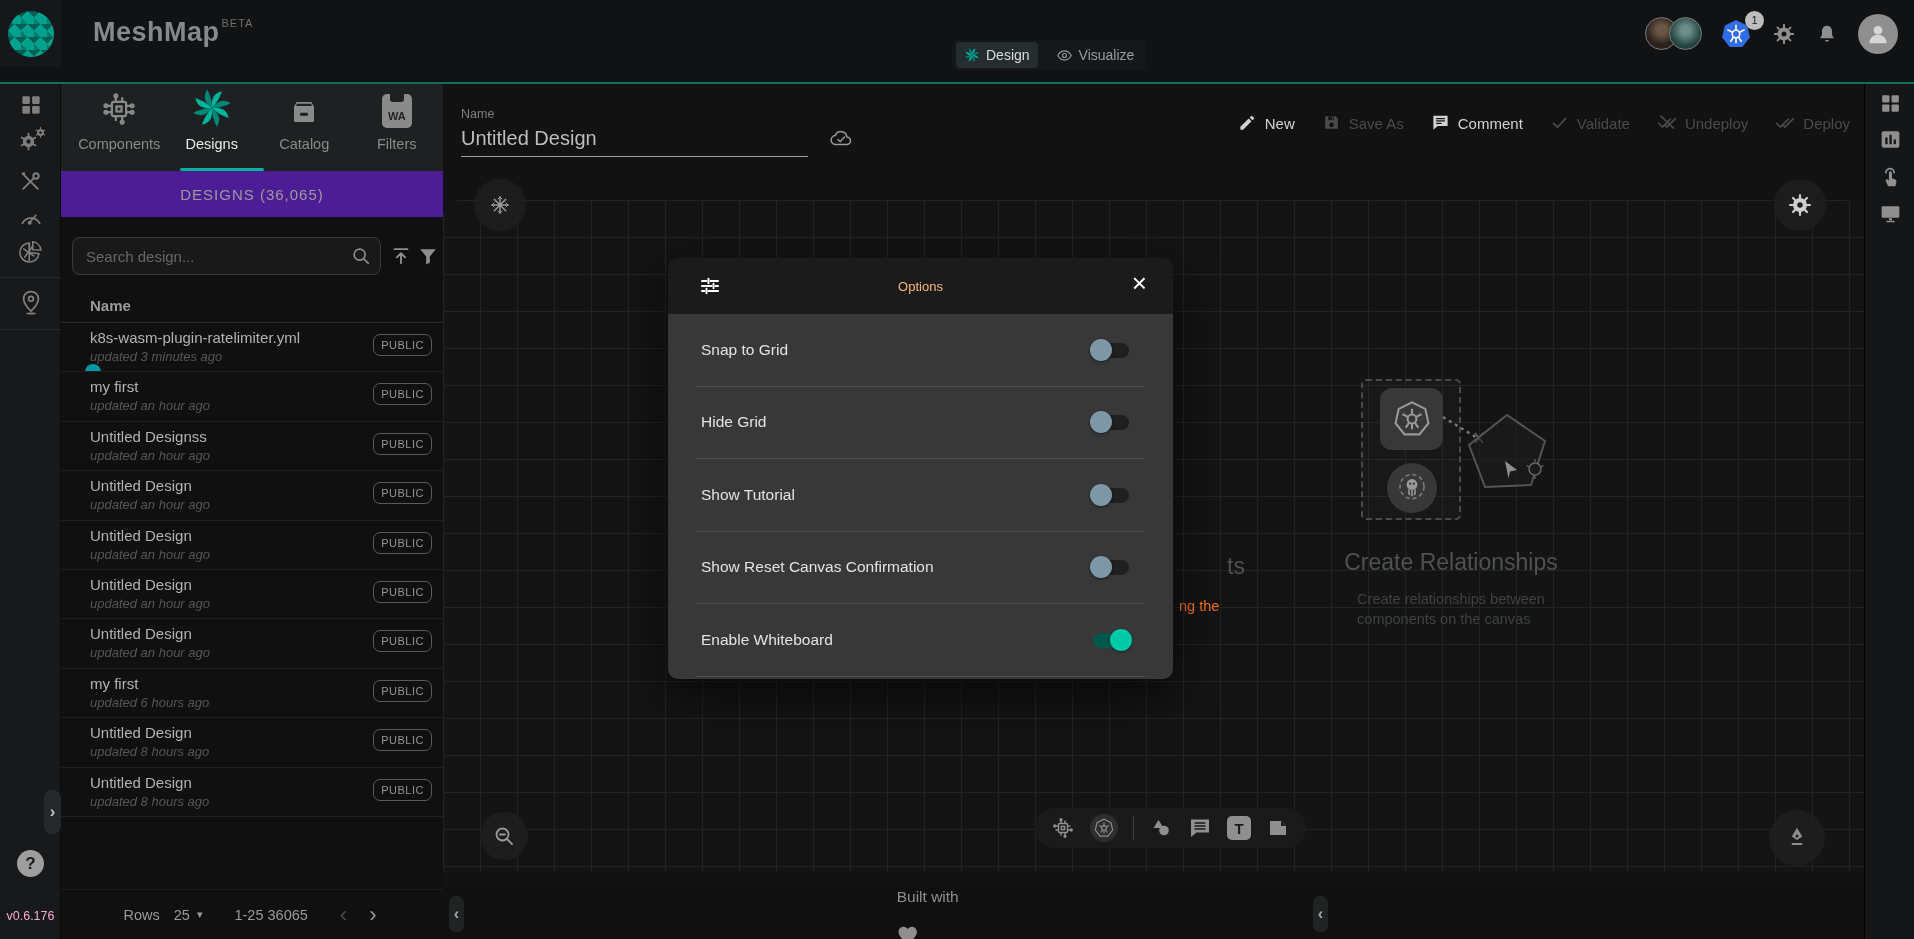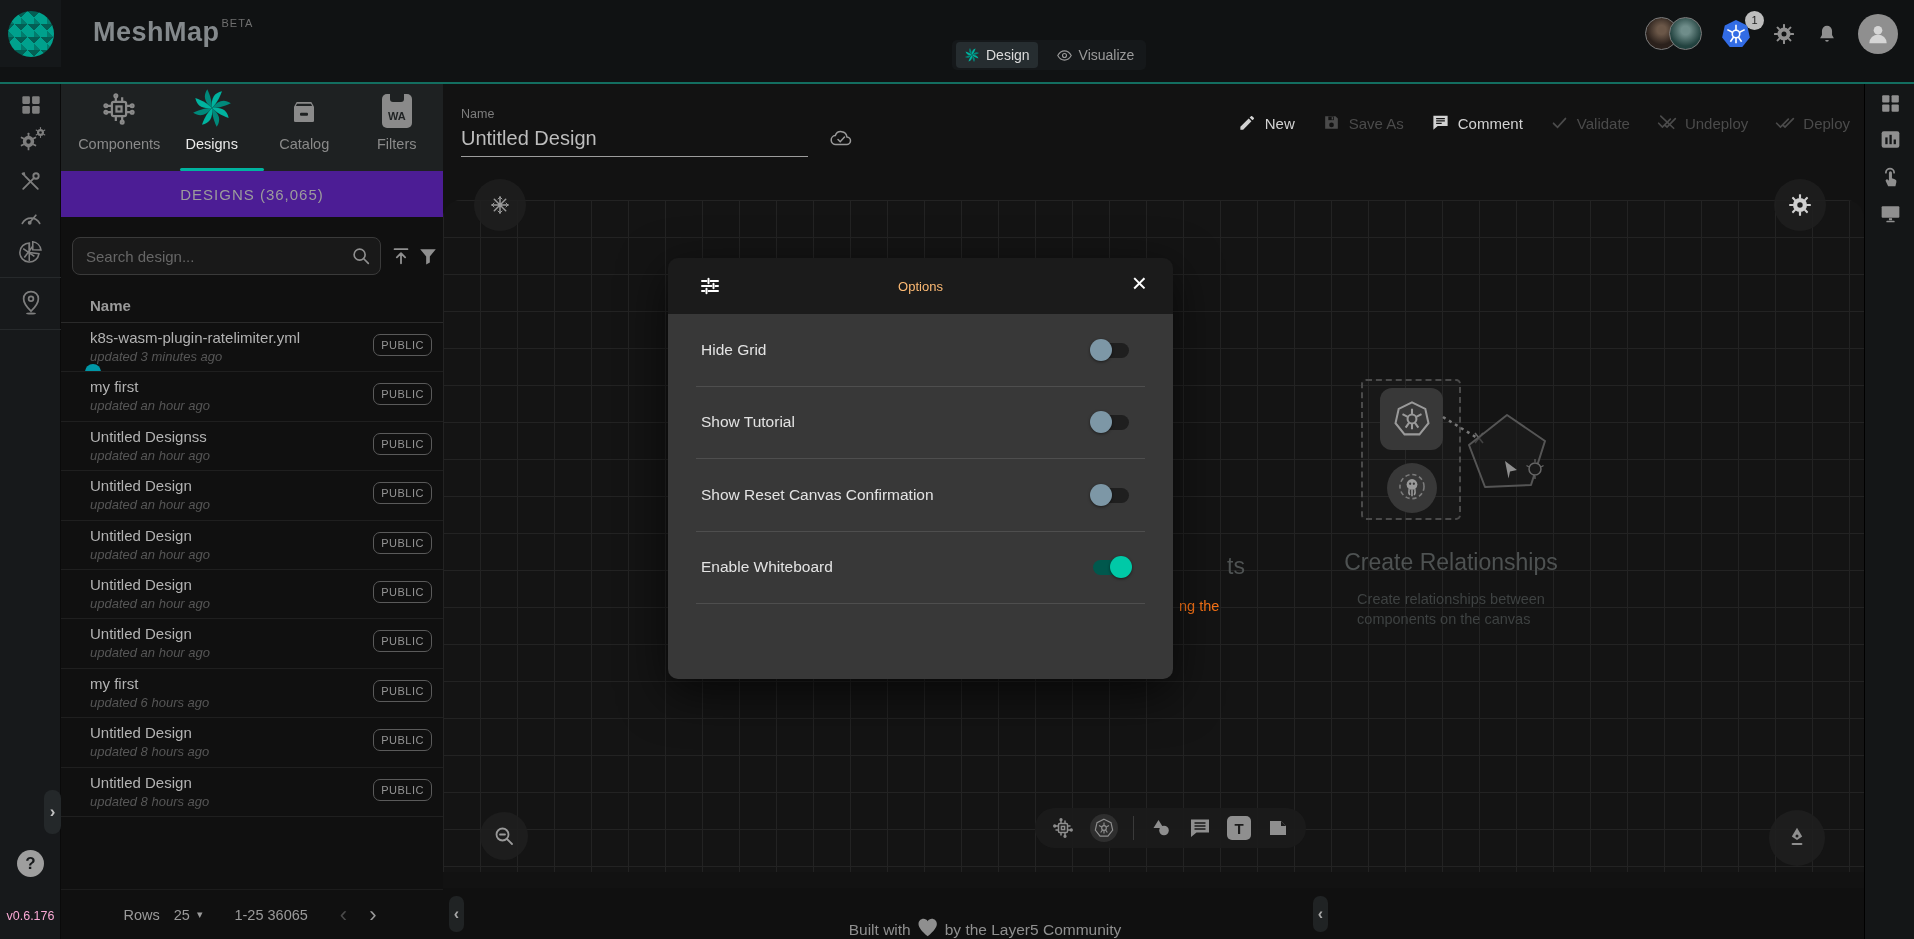--- a/index.html
+++ b/index.html
@@ -136,21 +136,21 @@
   .toggle.on .knob { left:auto; right:0; background:#00C9A7; }
 
   
   .right-rail { position:absolute; left:1864px; top:67px; width:50px; height:872px; background:#141617; border-left:1px solid #000; z-index:20; }
   .rr-item { position:absolute; left:0; width:50px; display:flex; justify-content:center; color:#8f8f8f; cursor:pointer; }
 
   
   .bottom-bar { position:absolute; left:443px; top:888px; width:1421px; height:51px; background:#101010; z-index:15; }
   .bb-chevron { position:absolute; top:8px; width:15px; height:36px; background:#202324; border-radius:7px; color:#a8a8a8; font-size:16px; font-weight:bold; display:flex; align-items:center; justify-content:center; cursor:pointer; }
   .bb-left { left:6px; } .bb-mid { left:870px; }
-  .bb-credit { position:absolute; left:542px; top:0; height:51px; transform:translateX(-50%); display:flex; align-items:flex-end; gap:6px; color:#8f8f8f; font-size:15.5px; white-space:nowrap; }
+  .bb-credit { position:absolute; left:542px; top:0; height:51px; transform:translateX(-50%); display:flex; align-items:flex-start; gap:19px; color:#8f8f8f; font-size:15.5px; white-space:nowrap;flex-direction:column; }
   .heart { color:#8f8f8f; }
 </style>
 </head>
 <body>
 
 <div class="app">
 
   <div class="header">
     <div class="logo-cell">
         <div class="logo-circle"></div>
@@ -643,20 +643,27 @@
       <span class="modal-tune">
         <svg width="24" height="24" viewBox="0 0 24 24" stroke="currentColor" stroke-width="2" stroke-linecap="round">
             <path d="M4 7 h4.5 M12.5 7 h7.5 M4 12 h9.5 M17.5 12 h2.5 M4 17 h2.5 M10.5 17 h9.5"></path>
             <path d="M10.5 4.8 v4.4 M15.5 9.8 v4.4 M8.5 14.8 v4.4"></path>
           </svg>
       </span>
       <span class="modal-title">Options</span>
       <span class="modal-close">×</span>
     </div>
     <div class="modal-body" id="modal-options">
+  <div class="m-row">
+    <span class="m-label">Snap to Grid</span>
+    <span class="toggle">
+      <span class="track"></span>
+      <span class="knob"></span>
+    </span>
+  </div>
 
   <div class="m-row">
     <span class="m-label">Hide Grid</span>
     <span class="toggle">
       <span class="track"></span>
       <span class="knob"></span>
     </span>
   </div>
 
   <div class="m-row">

